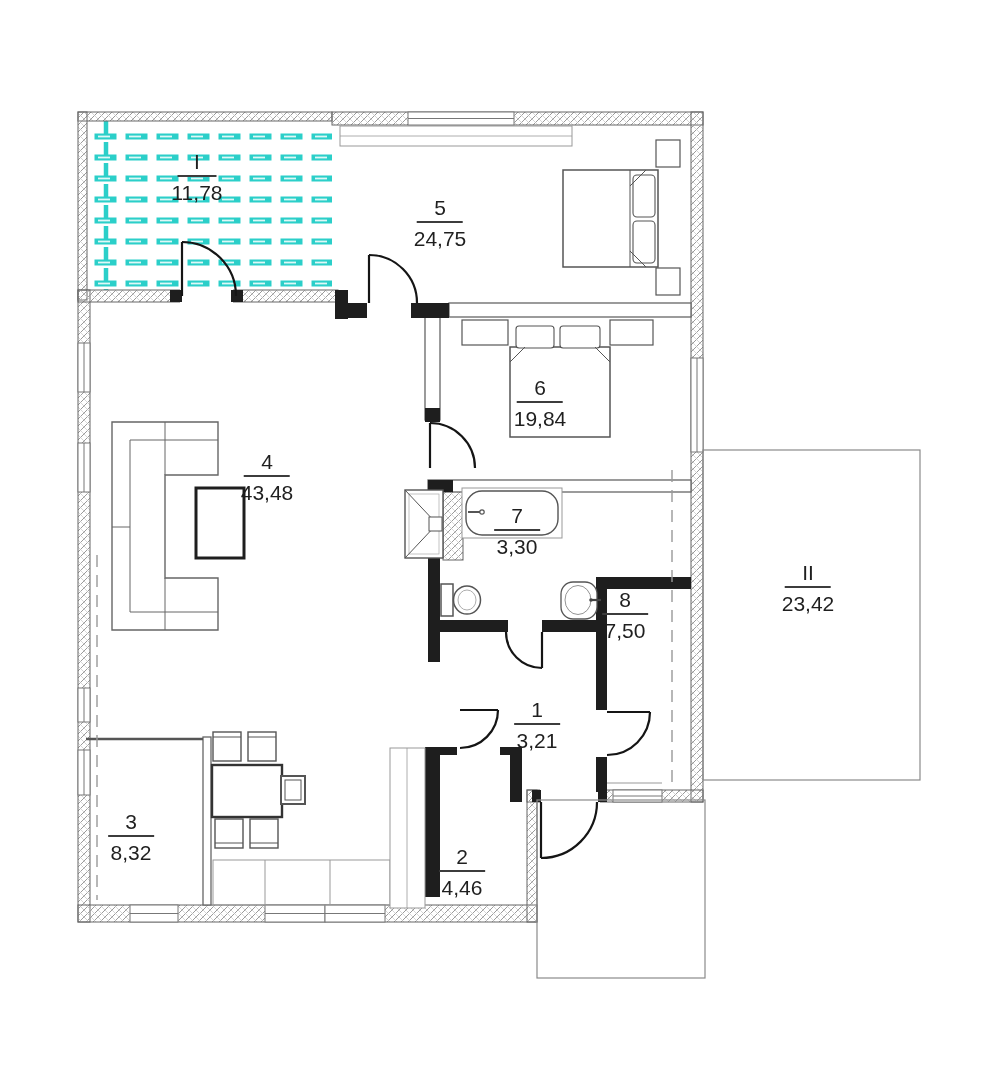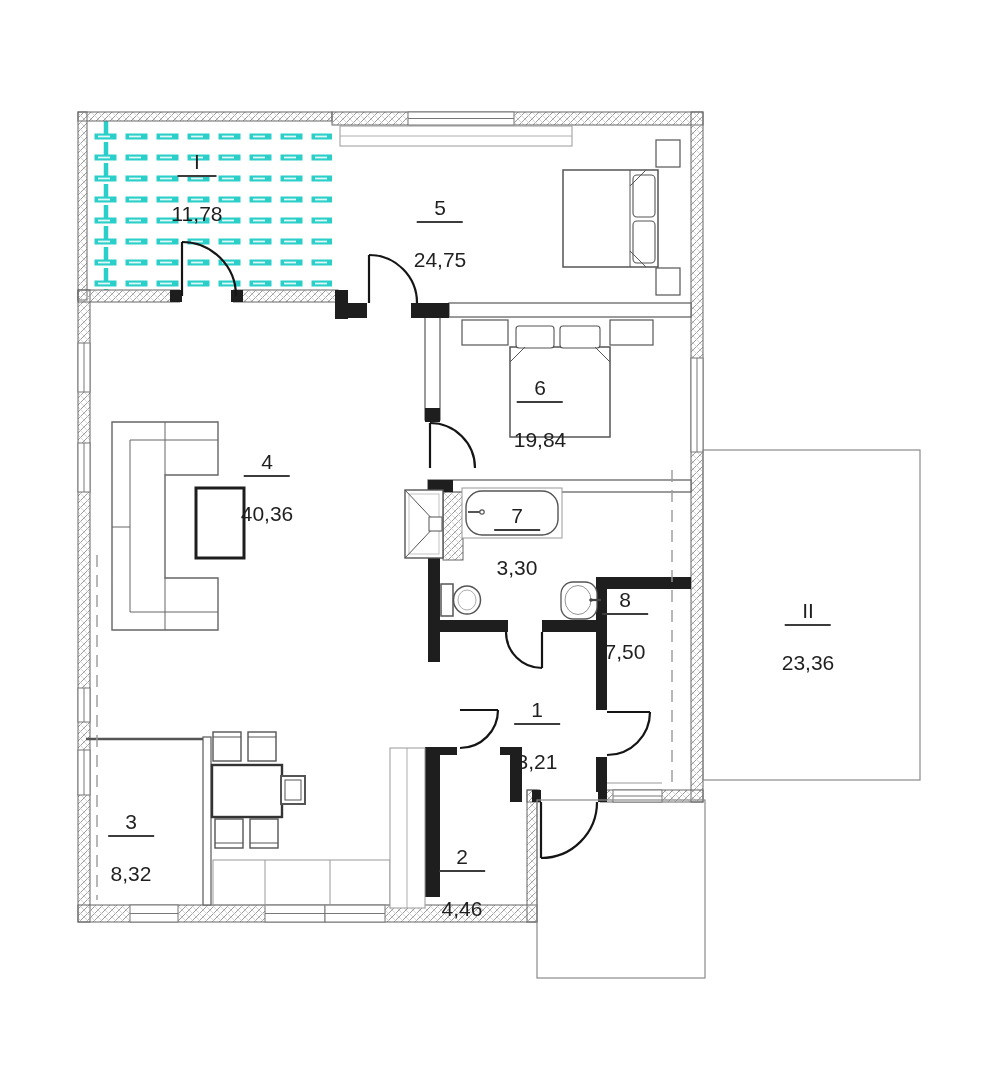--- a/index.html
+++ b/index.html
@@ -23,22 +23,21 @@
     white-space:nowrap;
     z-index:5;
   }
   .room-label .num{
     font-size:21px;
     padding:0 17px 1px 17px;
     border-bottom:2px solid #3c3c3c;
   }
   .room-label .area{
     font-size:21px;
-    padding-top:15px;
-    margin-top:10px;
+    padding-top:4px;
   }
 </style>
 </head>
 <body>
 
 <div class="stage">
 
 <svg width="999" height="1071" viewBox="0 0 999 1071">
   <defs>
     <pattern id="hatch" width="7" height="7" patternUnits="userSpaceOnUse">
@@ -259,33 +258,33 @@
   <div class="room-label" style="left:440px;top:196px">
     <div class="num">5</div>
     <div class="area">24,75</div>
   </div>
   <div class="room-label" style="left:540px;top:376px">
     <div class="num">6</div>
     <div class="area">19,84</div>
   </div>
   <div class="room-label" style="left:267px;top:450px">
     <div class="num">4</div>
-    <div class="area">40,36</div>
+    <div class="area">43,48</div>
   </div>
   <div class="room-label" style="left:517px;top:504px">
     <div class="num">7</div>
     <div class="area">3,30</div>
   </div>
   <div class="room-label" style="left:625px;top:588px">
     <div class="num">8</div>
     <div class="area">7,50</div>
   </div>
-  <div class="room-label" style="left:808px;top:599px">
+  <div class="room-label" style="left:808px;top:561px">
     <div class="num">II</div>
-    <div class="area">23,36</div>
+    <div class="area">23,42</div>
   </div>
   <div class="room-label" style="left:537px;top:698px">
     <div class="num">1</div>
     <div class="area">3,21</div>
   </div>
   <div class="room-label" style="left:462px;top:845px">
     <div class="num">2</div>
     <div class="area">4,46</div>
   </div>
   <div class="room-label" style="left:131px;top:810px">

